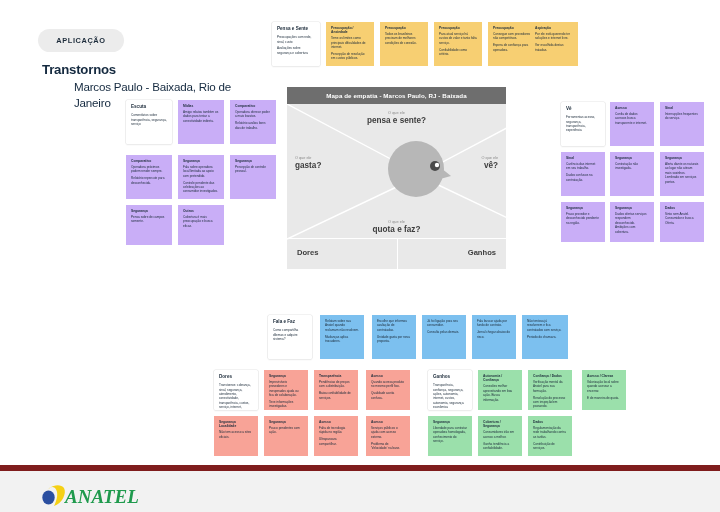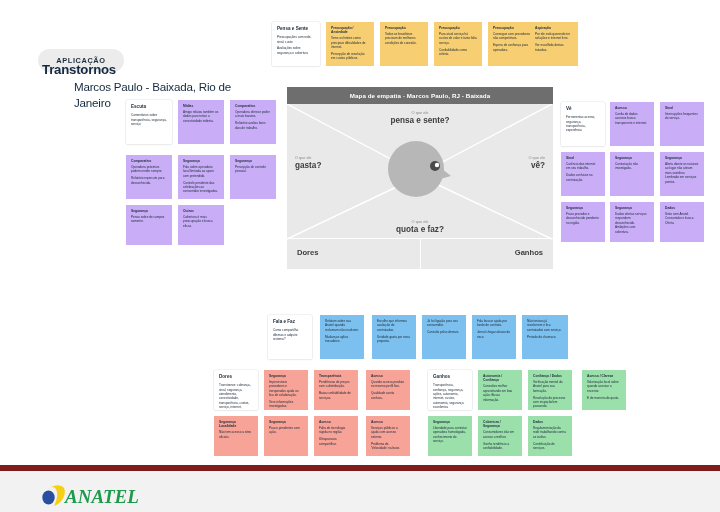--- a/index.html
+++ b/index.html
@@ -11,42 +11,42 @@
     position:relative;
   }
   #board{position:absolute;left:0;top:0;width:720px;height:465px;background:#ffffff;overflow:hidden;}
 
   
   .badge{
     position:absolute;left:38px;top:29px;
     width:86px;height:23px;border-radius:12px;
     background:#ececec;
     display:flex;align-items:center;justify-content:center;
-    font-size:7.4px;letter-spacing:.6px;font-weight:600;color:#1c2b3a;margin-top:20px;
+    font-size:7.4px;letter-spacing:.6px;font-weight:600;color:#1c2b3a;
   }
   .hdr-title{position:absolute;left:42px;top:62px;font-size:13.2px;font-weight:700;letter-spacing:-.2px;color:#14293f;}
   .hdr-sub{position:absolute;left:42px;top:79px;width:180px;font-size:11.6px;font-weight:500;line-height:1.35;letter-spacing:-.2px;color:#14293f;margin-left:32px;}
 
   
   .note{position:absolute;box-sizing:border-box;padding:4px 5px;overflow:hidden;}
   .note .nh{font-size:3.3px;font-weight:700;line-height:1.35;display:block;margin-bottom:1.6px;}
   .note p{margin:0 0 2.4px 0;font-size:3.1px;line-height:1.42;}
   .note p:last-child{margin-bottom:0;}
 
   .white{background:#ffffff;box-shadow:0 0 0 .6px #e6e6e6, 0 1px 2px rgba(0,0,0,.07);border-radius:1.5px;}
   .white .nh{font-size:4.6px;font-weight:700;margin-bottom:3px;}
   .white p{font-size:3.1px;}
   .purple{background:#c9aef7;}
   .yellow{background:#f7cf72;}
   .blue{background:#7cc0ef;}
   .red{background:#f8a397;}
   .green{background:#9be0ab;}
 
   
-  #emap{position:absolute;left:287px;top:87px;width:266px;height:182px;}
+  #emap{position:absolute;left:287px;top:87px;width:219px;height:182px;}
   .emap-bar{position:absolute;left:0;top:0;width:100%;height:17px;background:#6e6e6e;
     display:flex;align-items:center;justify-content:center;
     color:#fff;font-size:6.2px;font-weight:700;letter-spacing:.1px;}
   .emap-body{position:absolute;left:0;top:17px;width:100%;height:165px;background:#e9e9e9;overflow:hidden;}
   .emap-body svg{position:absolute;left:0;top:0;}
   .q{position:absolute;text-align:center;}
   .q .pre{display:block;font-size:3.9px;color:#8a8a8a;line-height:1.2;font-weight:400;}
   .q .big{display:block;font-size:8.2px;font-weight:700;color:#3d3d3d;line-height:1.25;}
   #q-think{left:50%;transform:translateX(-50%);top:7px;}
   #q-hear{left:8px;top:52px;text-align:left;}

